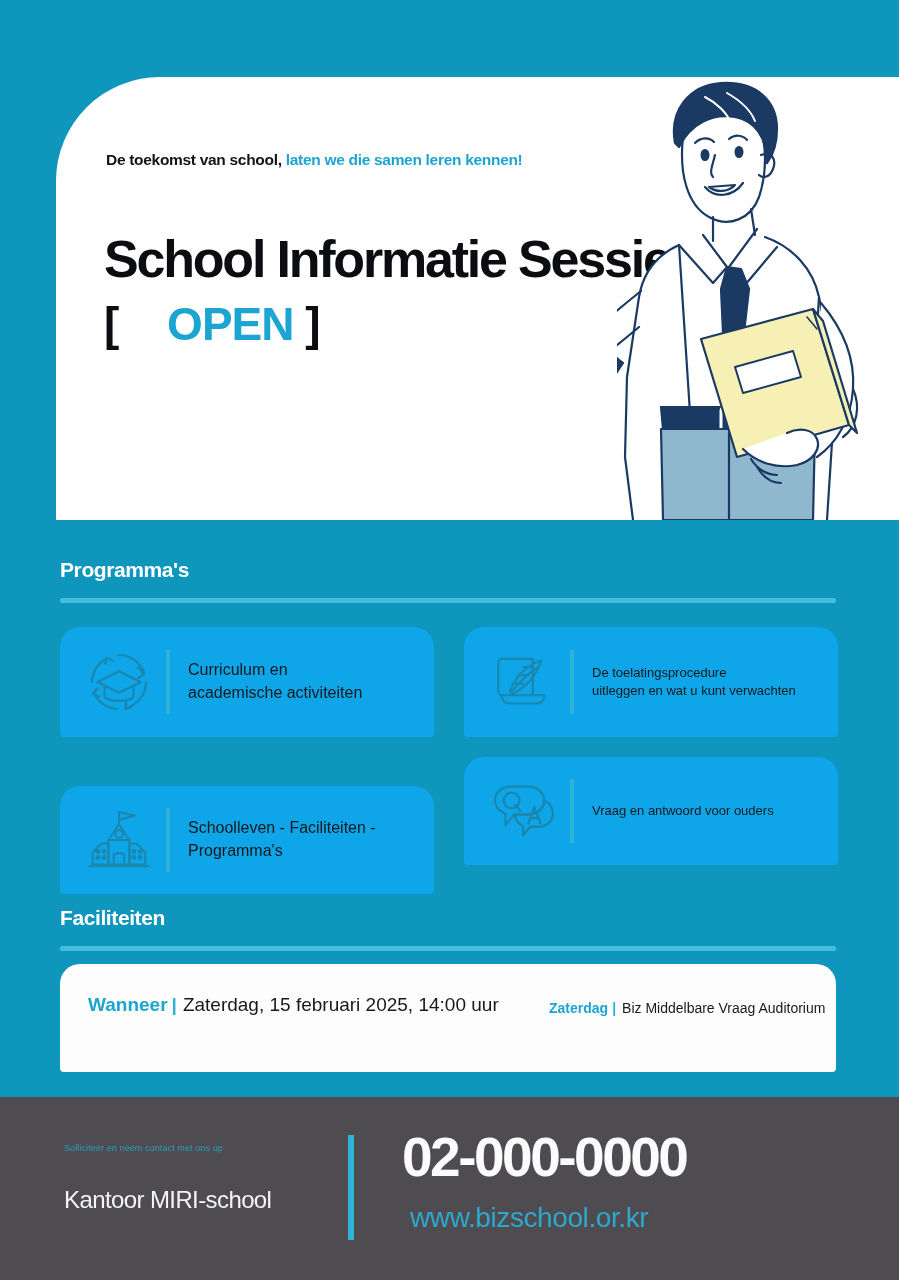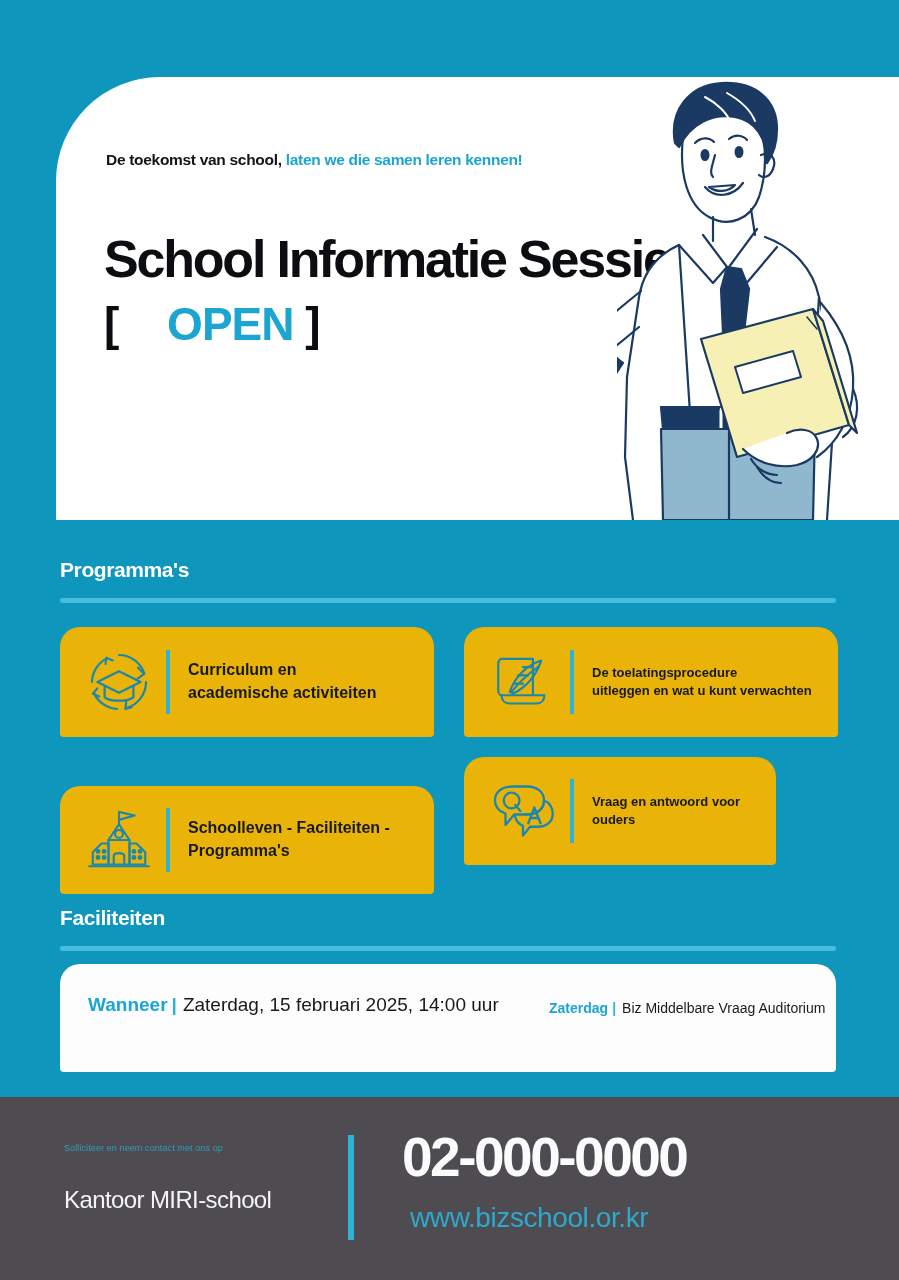--- a/index.html
+++ b/index.html
@@ -84,27 +84,26 @@
     left: 60px;
     width: 776px;
     height: 5px;
     background: #46bedb;
     border-radius: 2px;
   }
 
   
   .pcard {
     position: absolute;
-    background: #eab308;
+    background: #0ea5e9;
     border-radius: 20px 20px 4px 4px;
     display: flex;
     align-items: center;
     box-sizing: border-box;
     padding-left: 16px;
-    font-weight: bold;
   }
   .pcard .ico {
     width: 86px;
     height: 78px;
     flex: 0 0 86px;
     display: flex;
     align-items: center;
     justify-content: center;
   }
   .pcard .vbar {
@@ -350,21 +349,21 @@
       <circle cx="57" cy="60" r="1.6" fill="#1a87ae"></circle>
       <circle cx="64" cy="60" r="1.6" fill="#1a87ae"></circle>
       <path d="M6 70 L74 70"></path>
     </svg>
   </span>
   <span class="vbar"></span>
   <span class="ptext" style="white-space:pre-line">Schoolleven - Faciliteiten -
 Programma's</span>
 </div>
 
-<div class="pcard small" style="left:464px; top:757px; width:312px; height:108px;justify-content:flex-end;">
+<div class="pcard small" style="left:464px; top:757px; width:374px; height:108px;">
   <span class="ico">
     <svg viewBox="0 0 80 80" width="70" height="70" fill="none" stroke="#1a87ae" stroke-width="2.6" stroke-linecap="round" stroke-linejoin="round">
       <path d="M8 28 C8 18 16 12 28 12 L44 12 C56 12 64 18 64 28 C64 38 56 44 44 44 L30 44 L20 56 L20 43 C12 40 8 35 8 28 Z"></path>
       <circle cx="27" cy="28" r="9"></circle>
       <path d="M31 33 L37 40"></path>
       <path d="M44 44 C56 44 64 38 64 28 C70 30 74 36 74 43 C74 52 67 58 57 58 L48 58 L40 68 L40 57 C35 55 32 51 31 46"></path>
       <path d="M46 54 L53 36 L60 54 M48.5 48 L57.5 48"></path>
     </svg>
   </span>
   <span class="vbar"></span>

